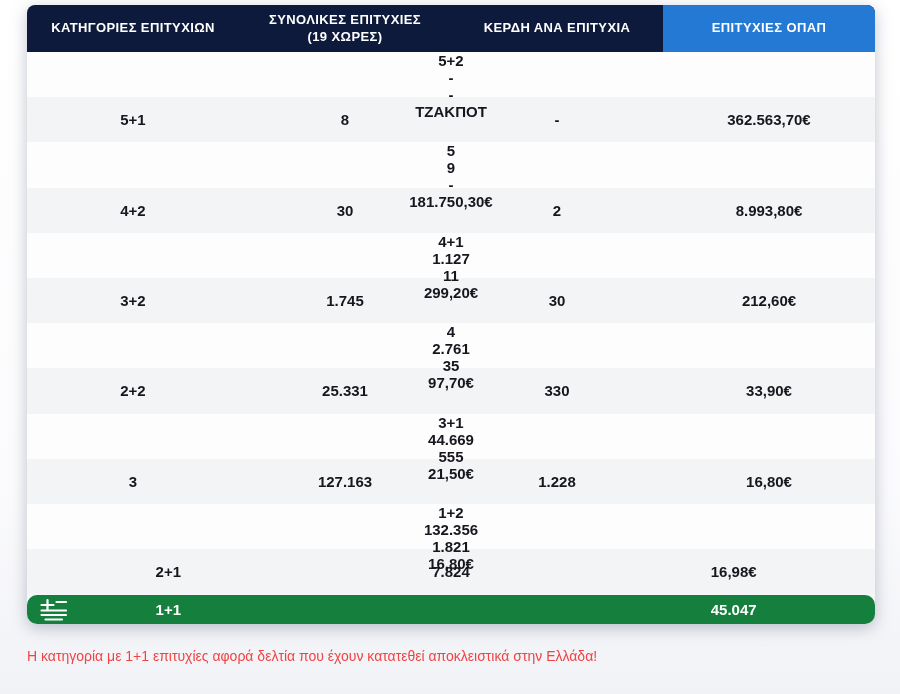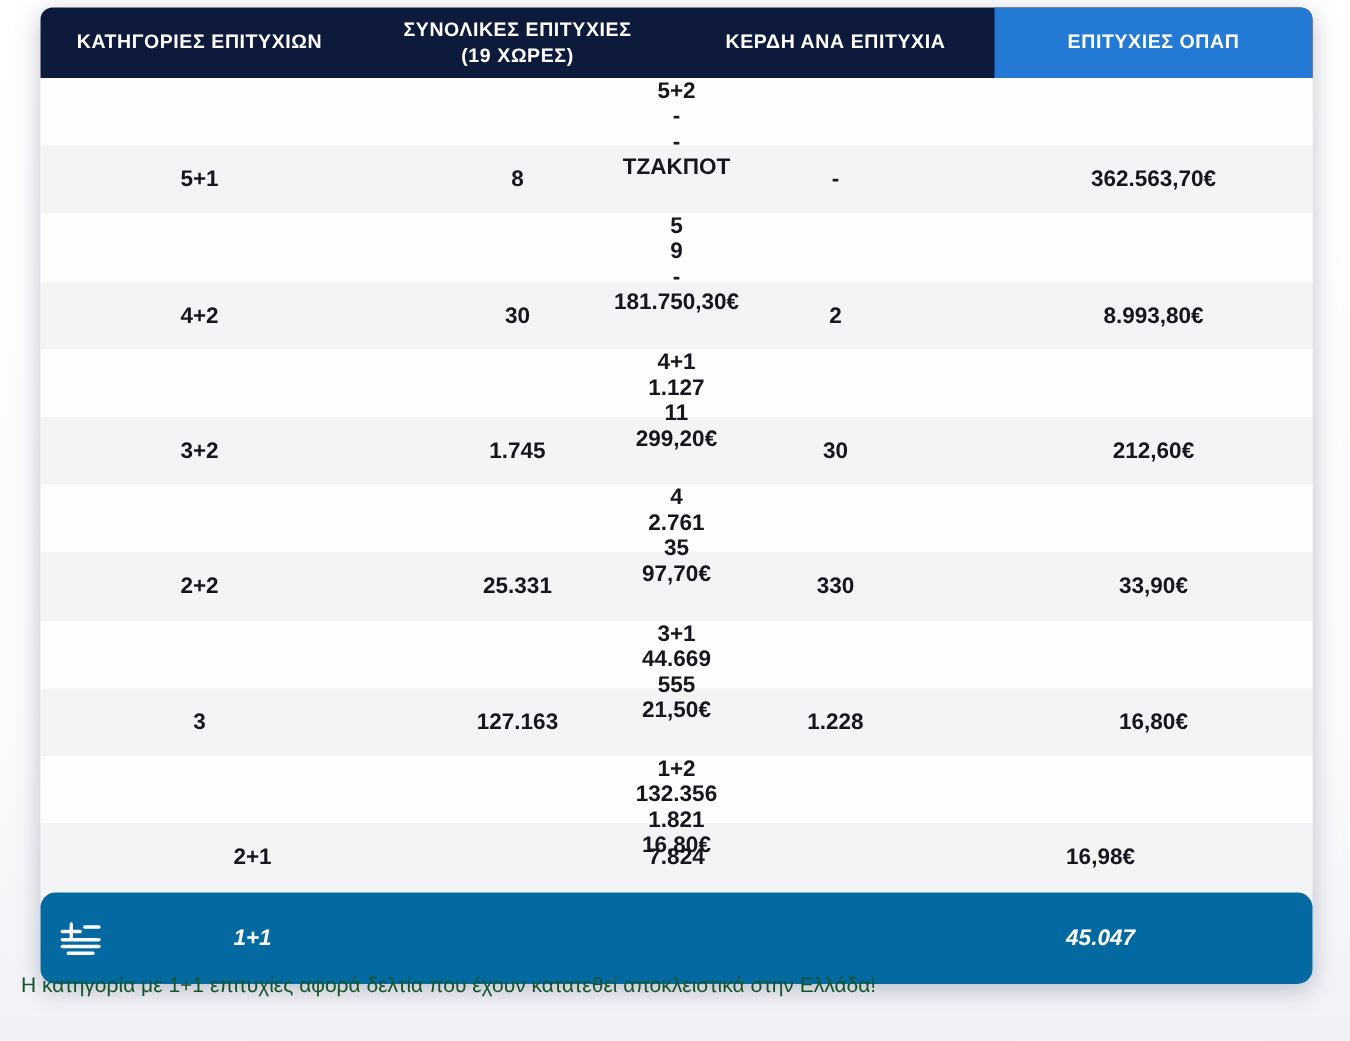--- a/index.html
+++ b/index.html
@@ -58,47 +58,46 @@
     display: flex;
     align-items: center;
     justify-content: center;
     font-weight: bold;
     font-size: 15px;
     color: #16161e;
   }
   .highlight-row {
     position: relative;
     display: flex;
-    height: 61px;
+    height: 29px;
     margin-top: 1px;
-    background: #0369a1;
+    background: #15803d;
     border-radius: 10px;
-    font-style: italic;
   }
   .highlight-row .cell {
     color: #ffffff;
   }
   .flag {
     position: absolute;
     left: 12px;
     top: 50%;
     transform: translateY(-50%);
     width: 30px;
     height: 25px;
     display: flex;
     align-items: center;
     justify-content: center;
   }
   .footnote {
     position: absolute;
-    left: 14px;
+    left: 27px;
     top: 648px;
     margin: 0;
     font-size: 14px;
-    color: #14532d;
+    color: #ef4444;
   }
 </style>
 </head>
 <body>
 
 <div class="card">
 
   <div class="thead">
     <div class="hcell">
       <span>ΚΑΤΗΓΟΡΙΕΣ ΕΠΙΤΥΧΙΩΝ</span>

